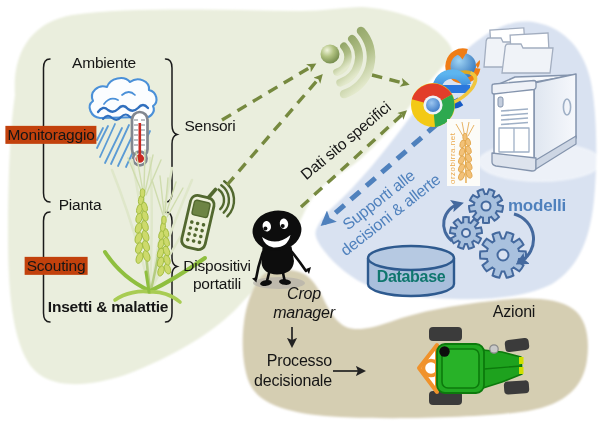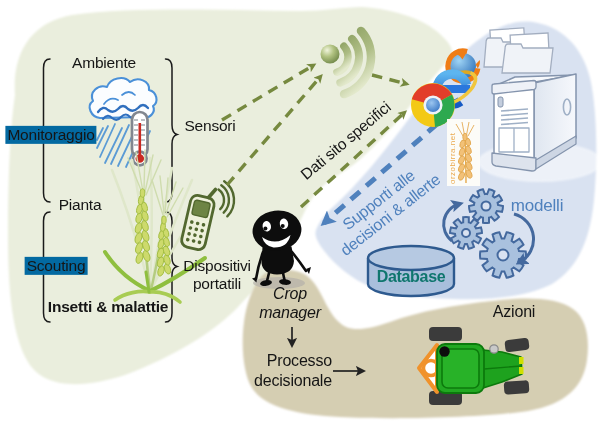--- a/index.html
+++ b/index.html
@@ -1,24 +1,24 @@
 <!DOCTYPE html>
 <html><head>
 <meta charset="utf-8">
 <style>
   html,body{margin:0;padding:0;background:#fff;}
   .stage{position:relative;width:606px;height:436px;background:#ffffff;overflow:hidden;
          font-family:"Liberation Sans",sans-serif;color:#111;}
   .stage svg{position:absolute;left:0;top:0;}
   .lbl{position:absolute;transform:translate(-50%,-50%);white-space:pre-line;text-align:center;
        font-size:15.5px;line-height:1.18;color:#151515;letter-spacing:-0.2px;}
-  .lbl.masked{background:#0369a1;padding:0 2px;}
+  .lbl.masked{background:#c2410c;padding:0 2px;}
   .lbl.rot{transform:translate(-50%,-50%) rotate(-40deg);}
   .lbl.rot38{transform:translate(-50%,-50%) rotate(-38deg);}
-  .lbl.blue{color:#4f81bd;font-weight:normal;}
+  .lbl.blue{color:#4f81bd;font-weight:bold;}
   .lbl.italic{font-style:italic;font-size:16px;}
   .lbl.white{color:#0f766e;font-weight:bold;font-size:16px;letter-spacing:-0.3px;}
   .lbl.big{font-size:16px;line-height:1.27;text-align:right;}
   .watermark-text{position:absolute;writing-mode:vertical-rl;transform:rotate(180deg);
        font-size:8px;color:#eaa94f;letter-spacing:0.5px;}
 </style>
 </head>
 <body>
 
 <div class="stage">
@@ -389,21 +389,21 @@
 <div class="lbl masked" style="left:51px;top:135px;">Monitoraggio</div>
 <div class="lbl" style="left:210px;top:126px;">Sensori</div>
 <div class="lbl" style="left:80px;top:205px;">Pianta</div>
 <div class="lbl masked" style="left:56px;top:266px;">Scouting</div>
 <div class="lbl" style="left:108px;top:307px;font-weight:bold;">Insetti &amp; malattie</div>
 <div class="lbl" style="left:217px;top:275px;">Dispositivi
 portatili</div>
 <div class="lbl rot" style="left:346px;top:141px;">Dati sito specifici</div>
 <div class="lbl rot38 blue" style="left:385px;top:208px;font-weight:normal;font-size:16px;">Supporti alle
 decisioni &amp; allerte</div>
-<div class="lbl italic" style="left:290px;top:304px;">Crop
+<div class="lbl italic" style="left:304px;top:304px;">Crop
 manager</div>
 <div class="lbl big" style="left:293px;top:371px;">Processo
 decisionale</div>
 <div class="lbl big" style="left:514px;top:312px;">Azioni</div>
 <div class="lbl blue" style="left:537px;top:206px;font-size:17px;">modelli</div>
 <div class="lbl white" style="left:411px;top:277px;">Database</div>
 <div class="watermark-text" style="left:448px;top:124px;height:60px;">orzobirra.net</div>
 </div>
 
 </body></html>

